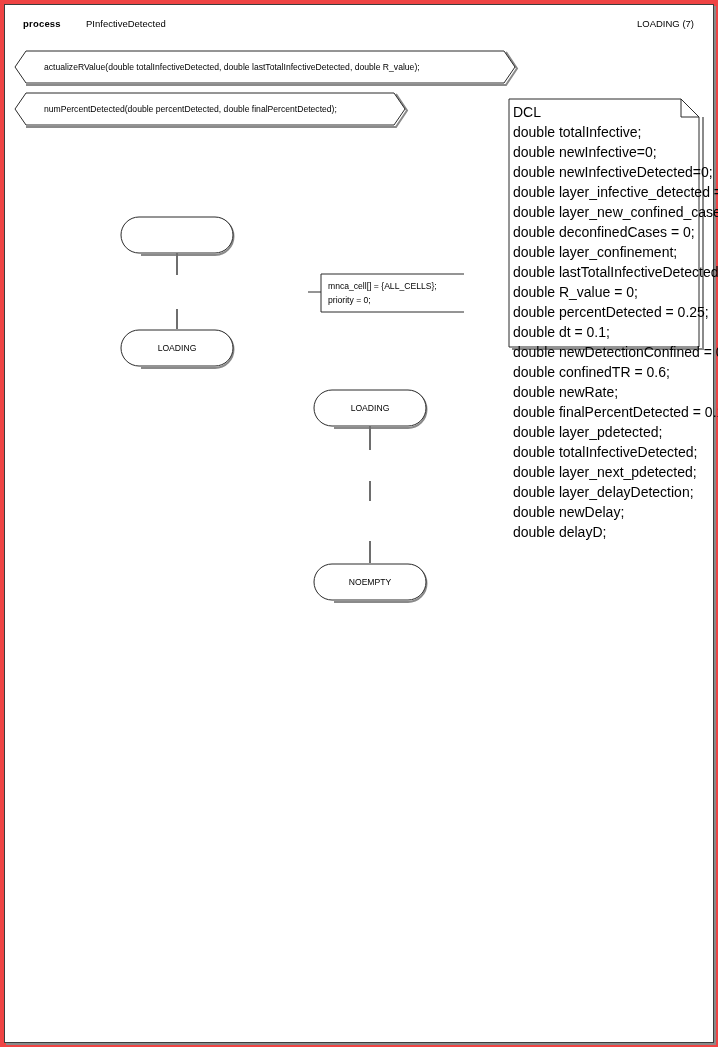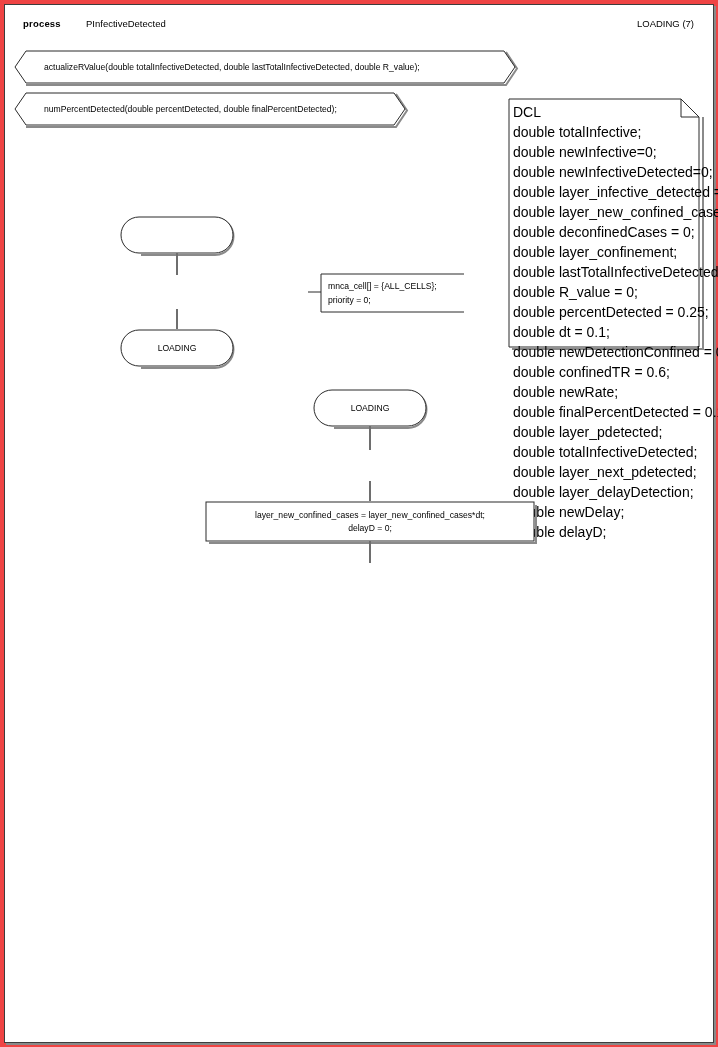--- a/index.html
+++ b/index.html
@@ -207,24 +207,23 @@
       <rect class="shp-fill shp-line" x="1" y="1" width="112" height="36" rx="18" ry="18"></rect>
     </svg>
     <div class="shape-label">LOADING</div>
   </div>
 
   <div class="conn" style="left:369px; top:426px; height:24px;"></div>
 
 
   <div class="conn" style="left:369px; top:481px; height:20px;"></div>
 
-  <div class="shape" style="left:205px; top:501px; width:330px; height:41px;">
-    <svg width="334" height="45" viewBox="0 0 334 45">
-      <path class="shadow-ln" d="M4,42 L331,42 L331,4"></path>
-      <rect class="shp-fill shp-line" x="1" y="1" width="328" height="39"></rect>
-    </svg>
-    <div class="shape-label">layer_new_confined_cases = layer_new_confined_cases*dt;
-delayD = 0;</div>
-  </div>
 
   <div class="conn" style="left:369px; top:541px; height:22px;"></div>
 
+  <div class="shape" style="left:313px; top:563px; width:114px; height:38px;">
+    <svg width="118" height="42" viewBox="0 0 118 42">
+      <path class="shadow-ln" d="M21,39 L95,39 A18.5,18.5 0 0 0 95,2"></path>
+      <rect class="shp-fill shp-line" x="1" y="1" width="112" height="36" rx="18" ry="18"></rect>
+    </svg>
+    <div class="shape-label">NOEMPTY</div>
+  </div>
 </div>
 
 </body></html>

